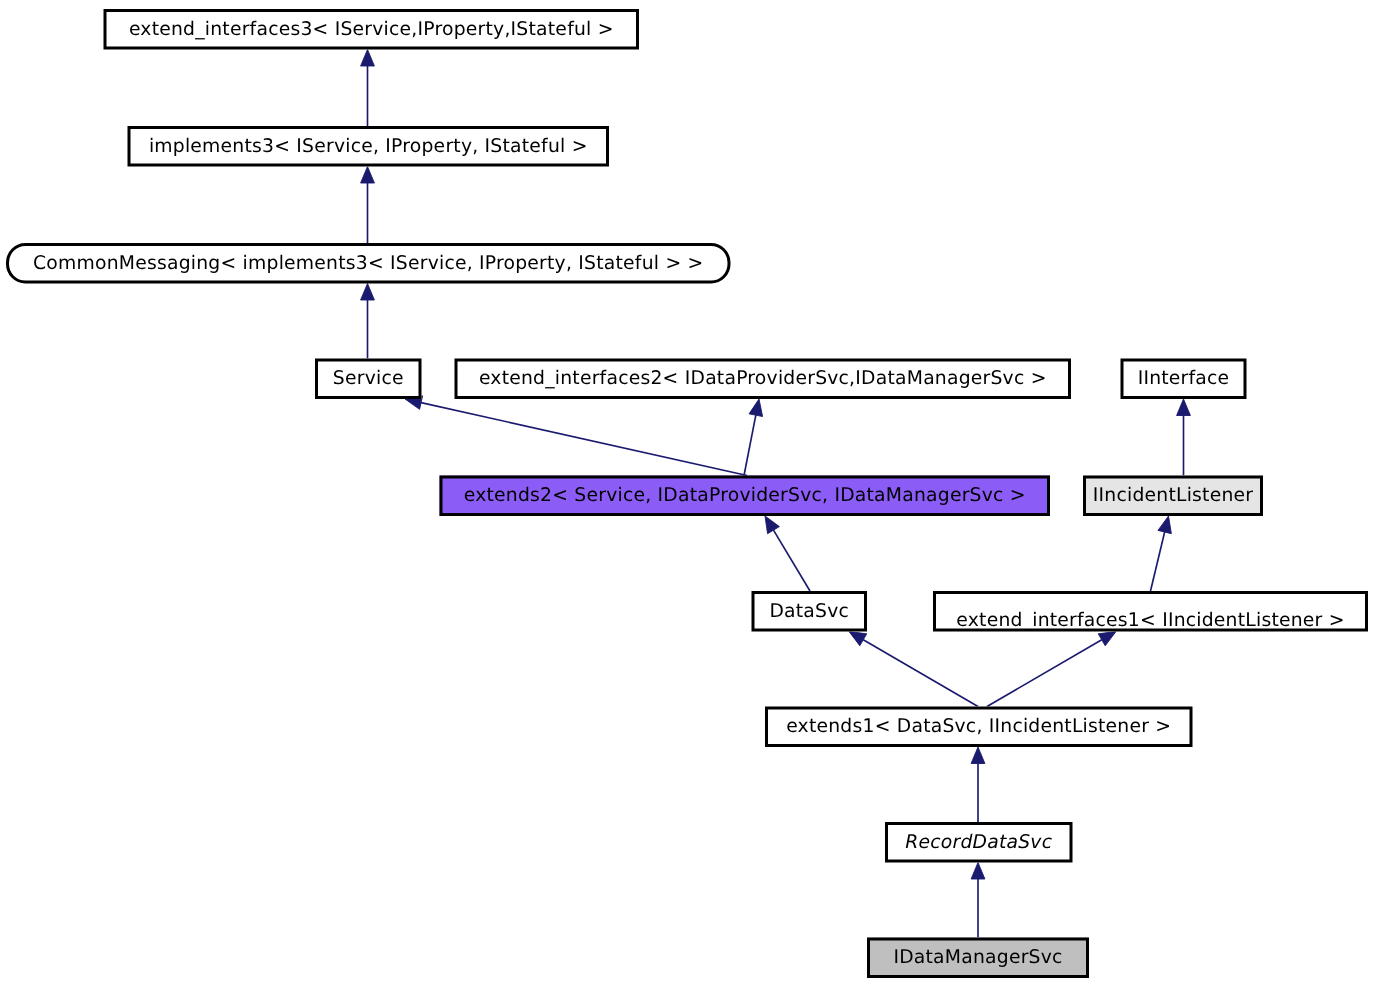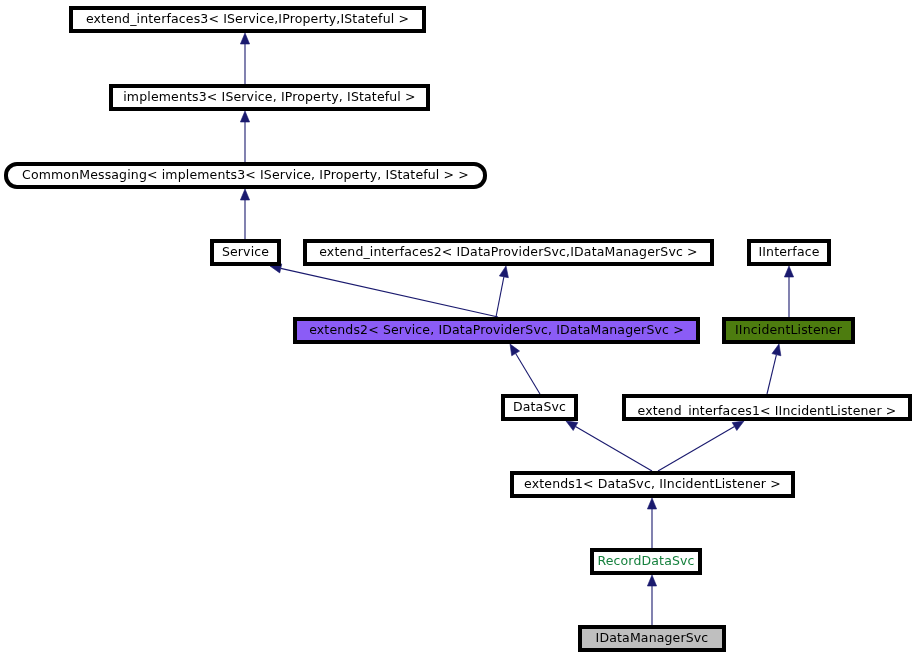--- a/index.html
+++ b/index.html
@@ -22,21 +22,21 @@
     position: absolute;
     left: 0;
     top: 0;
     width: 915px;
     height: 659px;
     pointer-events: none;
   }
   .node {
     position: absolute;
     box-sizing: border-box;
-    border: 4px solid #f9a8d4;
+    border: 2px solid #f9a8d4;
     background: #ffffff;
     color: #000000;
     font-size: 12.5px;
     line-height: 1;
     display: flex;
     align-items: center;
     justify-content: center;
     white-space: nowrap;
     letter-spacing: 0.15px;
   }
@@ -99,50 +99,50 @@
       </g>
       <g>
         <line x1="652" y1="625" x2="652" y2="586" stroke="#1a1a6e" stroke-width="1.1"></line>
         <polygon points="652,575 656.6,586 647.4,586" fill="#1a1a6e" stroke="#1a1a6e" stroke-width="0.6"></polygon>
       </g>
     </svg>
   <div id="node-layer">
       <div class="node" style="left: 69px; top: 6px; width: 357px; height: 27px; border-color: rgb(0, 0, 0); background: rgb(255, 255, 255); color: rgb(0, 0, 0);">
         <span class="label">extend_interfaces3&lt; IService,IProperty,IStateful &gt;</span>
       </div>
-      <div class="node" style="left: 85px; top: 84px; width: 321px; height: 27px; border-color: rgb(0, 0, 0); background: rgb(255, 255, 255); color: rgb(0, 0, 0); margin-left: 24px;">
+      <div class="node" style="left: 85px; top: 84px; width: 321px; height: 27px; border-color: rgb(0, 0, 0); background: rgb(255, 255, 255); color: rgb(0, 0, 0);">
         <span class="label">implements3&lt; IService, IProperty, IStateful &gt;</span>
       </div>
       <div class="node" style="left: 4px; top: 162px; width: 483px; height: 27px; border-color: rgb(0, 0, 0); background: rgb(255, 255, 255); color: rgb(0, 0, 0); border-radius: 13px;">
         <span class="label">CommonMessaging&lt; implements3&lt; IService, IProperty, IStateful &gt; &gt;</span>
       </div>
       <div class="node" style="left: 210px; top: 239px; width: 71px; height: 27px; border-color: rgb(0, 0, 0); background: rgb(255, 255, 255); color: rgb(0, 0, 0);">
         <span class="label">Service</span>
       </div>
       <div class="node" style="left: 303px; top: 239px; width: 411px; height: 27px; border-color: rgb(0, 0, 0); background: rgb(255, 255, 255); color: rgb(0, 0, 0);">
         <span class="label">extend_interfaces2&lt; IDataProviderSvc,IDataManagerSvc &gt;</span>
       </div>
       <div class="node" style="left: 747px; top: 239px; width: 84px; height: 27px; border-color: rgb(0, 0, 0); background: rgb(255, 255, 255); color: rgb(0, 0, 0);">
         <span class="label">IInterface</span>
       </div>
       <div class="node" style="left: 293px; top: 317px; width: 407px; height: 27px; border-color: rgb(0, 0, 0); background: #8b5cf6; color: rgb(0, 0, 0);">
         <span class="label">extends2&lt; Service, IDataProviderSvc, IDataManagerSvc &gt;</span>
       </div>
-      <div class="node" style="left: 722px; top: 317px; width: 133px; height: 27px; border-color: rgb(0, 0, 0); background: #4d7c0f; color: rgb(0, 0, 0);">
+      <div class="node" style="left: 722px; top: 317px; width: 120px; height: 27px; border-color: rgb(0, 0, 0); background: #e5e5e5; color: rgb(0, 0, 0);">
         <span class="label">IIncidentListener</span>
       </div>
       <div class="node" style="left: 501px; top: 394px; width: 77px; height: 27px; border-color: rgb(0, 0, 0); background: rgb(255, 255, 255); color: rgb(0, 0, 0);">
         <span class="label">DataSvc</span>
       </div>
       <div class="node" style="left: 622px; top: 394px; width: 290px; height: 27px; border-color: rgb(0, 0, 0); background: rgb(255, 255, 255); color: rgb(0, 0, 0); align-items: flex-end;">
         <span class="label">extend_interfaces1&lt; IIncidentListener &gt;</span>
       </div>
       <div class="node" style="left: 510px; top: 471px; width: 285px; height: 27px; border-color: rgb(0, 0, 0); background: rgb(255, 255, 255); color: rgb(0, 0, 0);">
         <span class="label">extends1&lt; DataSvc, IIncidentListener &gt;</span>
       </div>
-      <div class="node" style="left: 590px; top: 548px; width: 112px; height: 27px; border-color: rgb(0, 0, 0); background: rgb(255, 255, 255); color: #15803d;">
+      <div class="node" style="left: 590px; top: 548px; width: 125px; height: 27px; border-color: rgb(0, 0, 0); background: rgb(255, 255, 255); color: #000000; font-style: italic;">
         <span class="label">RecordDataSvc</span>
       </div>
       <div class="node highlight" style="left: 578px; top: 625px; width: 148px; height: 27px; border-color: rgb(0, 0, 0); background: rgb(191, 191, 191); color: rgb(0, 0, 0);">
         <span class="label">IDataManagerSvc</span>
       </div>
     </div>
 </div>
 
 </body></html>

